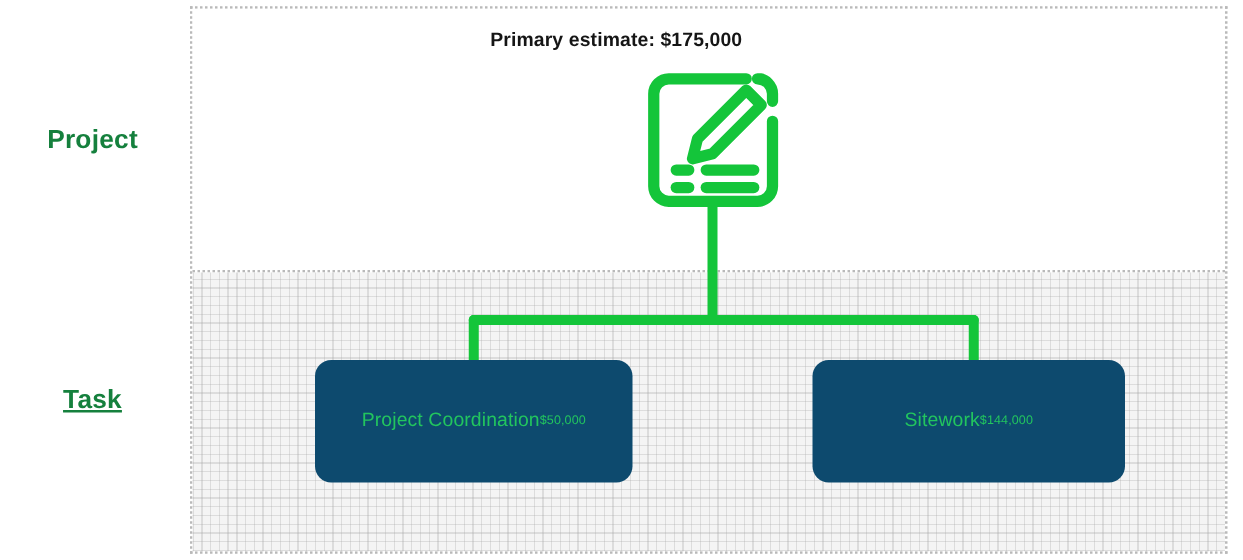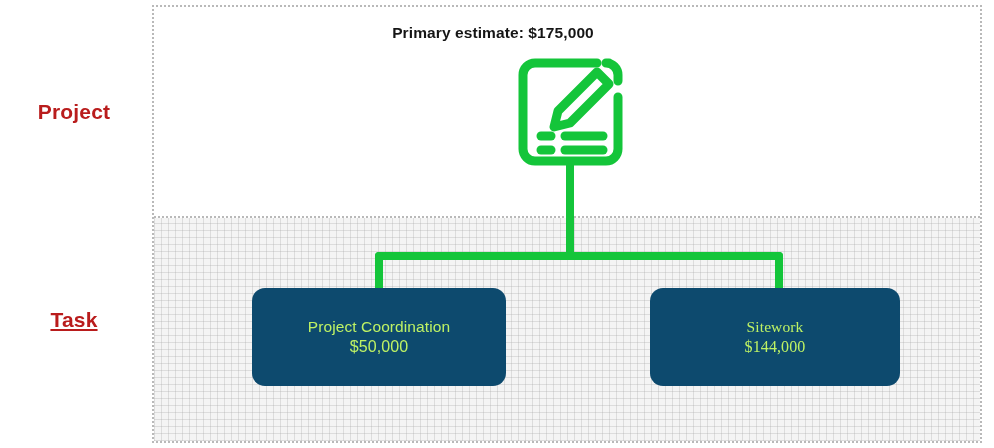--- a/index.html
+++ b/index.html
@@ -21,21 +21,21 @@
   }
 
   
   .row-label {
     position: absolute;
     left: 0;
     width: 148px;
     text-align: center;
     font-weight: bold;
     font-size: 21px;
-    color: #b91c1c;
+    color: #15803d;
     letter-spacing: 0.2px;
     line-height: 1;
   }
   #label-project { top: 101px; }
   #label-task    { top: 309px; text-decoration: underline; }
 
   
   #lanes {
     position: absolute;
     left: 152px;
@@ -102,35 +102,35 @@
   #conn-right-leg { left: 775px; top: 252px; width: 8px;   height: 48px; border-radius: 4px 4px 0 0; }
 
   
   .task-box {
     position: absolute;
     top: 288px;
     height: 98px;
     background: #0d4a6e;
     border-radius: 13px;
     display: flex;
-    flex-direction: column;
+    flex-direction: row;
     align-items: center;
     justify-content: center;
-    color: #bef264;
+    color: #22c55e;
   }
   #task-box-0 { left: 252px; width: 254px; }
-  #task-box-1 { left: 650px; width: 250px; font-family: Liberation Serif, serif; }
+  #task-box-1 { left: 650px; width: 250px; }
   .task-name {
     font-size: 15.5px;
     line-height: 20px;
     letter-spacing: 0.1px;
     white-space: nowrap;
   }
   .task-amount {
-    font-size: 16px;
+    font-size: 10px;
     line-height: 20px;
     letter-spacing: 0.1px;
     white-space: nowrap;
   }
 </style>
 </head>
 <body>
 
 <div id="stage">
 

